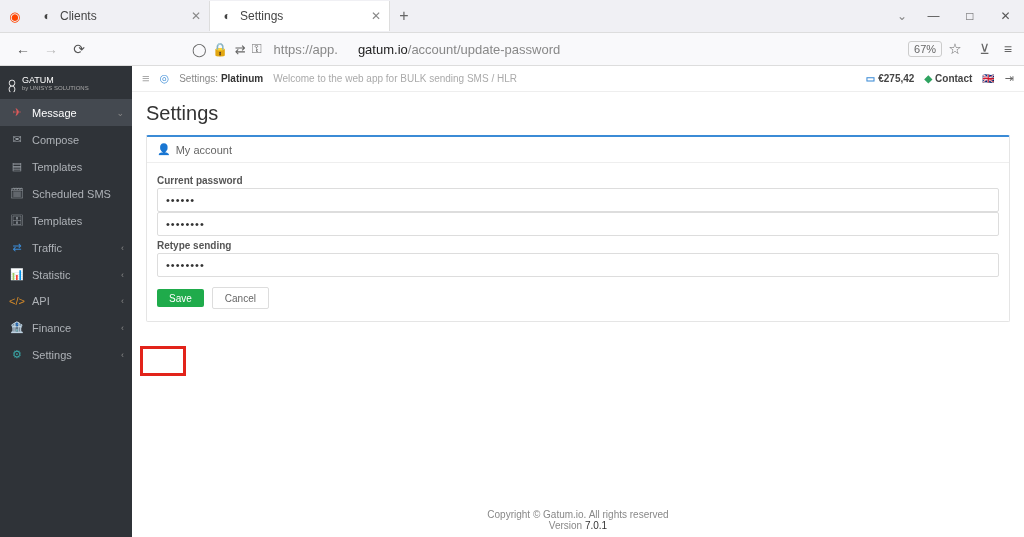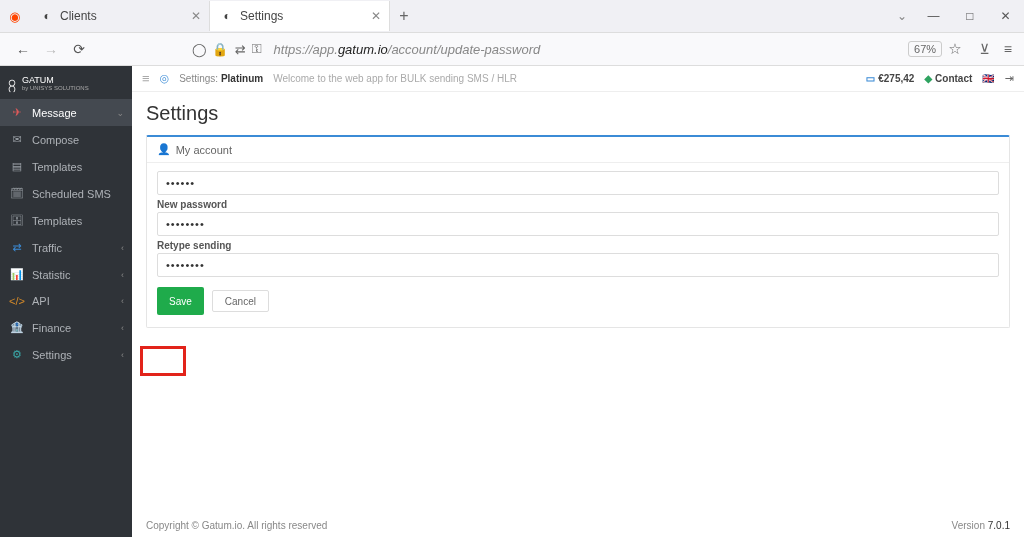--- a/index.html
+++ b/index.html
@@ -16,22 +16,22 @@
   .tabs-spacer{flex:1;}
   .winctrl { width:110px; display:flex; justify-content:space-around; color:#555; font-size:12px; }
   .winctrl span{cursor:pointer; padding:4px 6px;}
   .chev{width:24px;text-align:center;color:#888;font-size:12px;}
 
   .addr-bar { height:33px; display:flex; align-items:center; padding:0 12px; gap:6px; border-bottom:1px solid #ddd; background:#f9f9fb; }
   .nav-btn { width:22px; text-align:center; color:#555; font-size:14px; cursor:pointer; }
   .nav-btn.dis{color:#bbb;}
   .addr-spacer{width:90px;}
   .lock-group{display:flex;align-items:center;gap:6px;color:#666;font-size:13px;}
-  .url-box{flex:1;display:flex;align-items:center;font-size:13px;color:#888;padding-left:6px;font-style:italic;}
-  .url-dark{color:#222;}
+  .url-box{flex:1;display:flex;align-items:center;font-size:13px;color:#888;padding-left:6px;}
+  .url-dark{color:#222;margin-left:20px;}
   .zoom-pct{color:#666;font-size:11px;border:1px solid #ccc;border-radius:3px;padding:1px 5px;}
   .star{color:#666;font-size:15px;cursor:pointer;}
   .right-icons{display:flex;gap:14px;align-items:center;color:#666;font-size:14px;margin-left:12px;}
 
   
   .app { display:flex; height:calc(537px - 66px); }
   .sidebar { width:132px; background:#2f3338; color:#aeb2b7; display:flex; flex-direction:column; }
   .logo-row{display:flex;align-items:center;gap:6px;padding:6px 8px;color:#ddd;font-size:8px;}
   .logo-mark{font-size:14px;color:#fff;}
   .user-email{color:#fff;font-size:15px;font-weight:600;padding:6px 8px 14px 8px;}
@@ -63,25 +63,25 @@
   .logout{color:#666;font-size:11px;cursor:pointer;}
 
   .content{padding:10px 14px 0 14px;flex:1;display:flex;flex-direction:column;}
   .page-title{font-size:20px;color:#333;font-weight:500;margin-bottom:10px;}
   .panel{border:1px solid #e5e5e5;border-top:2px solid #3b8bd6;border-radius:2px;flex:0;}
   .panel-header{padding:6px 10px;border-bottom:1px solid #eee;font-size:11px;color:#666;display:flex;align-items:center;gap:5px;}
   .panel-body{padding:8px 10px 12px 10px;}
   .fld-label{font-size:10px;font-weight:700;color:#555;margin-top:4px;margin-bottom:2px;}
   .fld-input{width:100%;border:1px solid #ddd;border-radius:2px;height:24px;padding:0 8px;font-size:11px;color:#333;letter-spacing:1px;}
   .btn-row{margin-top:10px;display:flex;gap:8px;align-items:center;}
-  .btn-save{background:#1fab4b;color:#fff;border:none;height:28px;padding:0 12px;font-size:10px;border-radius:2px;cursor:pointer;}
+  .btn-save{background:#1fab4b;color:#fff;border:none;height:18px;padding:0 12px;font-size:10px;border-radius:2px;cursor:pointer;}
   .btn-cancel{background:#fff;color:#666;border:1px solid #ddd;height:22px;padding:0 12px;font-size:10px;border-radius:2px;cursor:pointer;}
   .highlight-box{position:absolute;border:3px solid #e2231a;pointer-events:none;}
 
-  .footer{display:flex;justify-content:space-between;align-items:center;font-size:10px;color:#888;padding:6px 14px;border-top:0;}
+  .footer{display:flex;justify-content:space-between;align-items:center;font-size:10px;color:#888;padding:6px 14px;border-top:0;flex-direction:column;}
   .ver-dark{color:#333;}
 </style>
 </head>
 <body>
 
 <div class="browser-tabs">
   <div class="fx-logo">◉</div>
   <div class="tab">
     <span class="tab-fav">◐</span>
     <span>Clients</span>
@@ -209,23 +209,23 @@
 
     <div class="content">
       <div class="page-title">Settings</div>
 
       <div class="panel">
         <div class="panel-header">
           <span>👤</span>
           <span>My account</span>
         </div>
         <div class="panel-body">
+          <div class="fld-label">Current password</div>
           <input class="fld-input" type="password" value="••••••" style="">
 
-          <div class="fld-label">New password</div>
           <input class="fld-input" type="password" value="••••••••" style="">
 
           <div class="fld-label">Retype sending</div>
           <input class="fld-input" type="password" value="••••••••" style="">
 
           <div class="btn-row">
             <button class="btn-save">Save</button>
             <button class="btn-cancel">Cancel</button>
           </div>
         </div>

